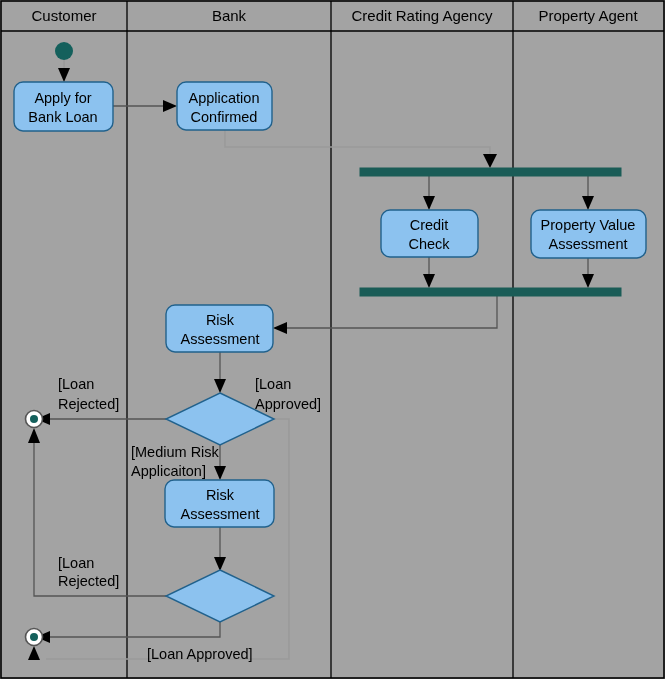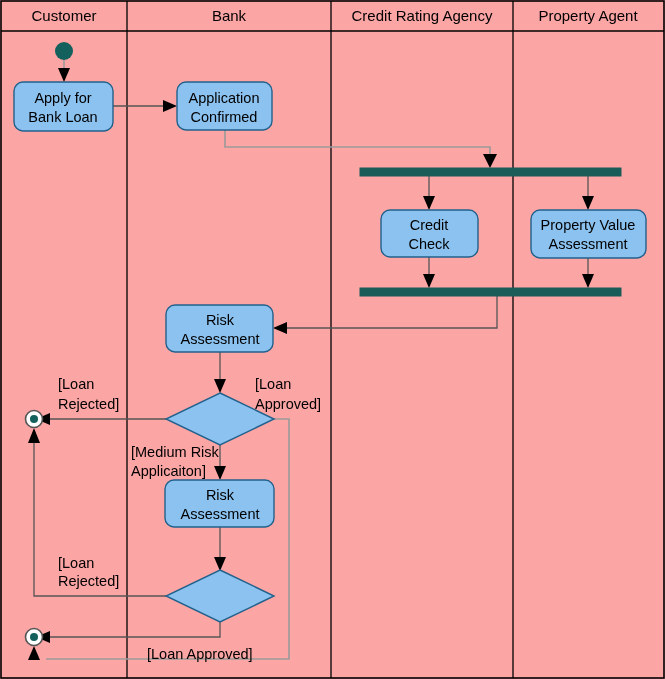--- a/index.html
+++ b/index.html
@@ -8,21 +8,21 @@
     padding: 0;
     background: #ffffff;
   }
   body {
     font-family: "Liberation Sans", sans-serif;
   }
   #diagram-root {
     position: relative;
     width: 665px;
     height: 679px;
-    background: #fca5a5;
+    background: #a3a3a3;
     overflow: hidden;
   }
   #diagram-svg {
     position: absolute;
     top: 0;
     left: 0;
     width: 665px;
     height: 679px;
   }
   .lane-title {

